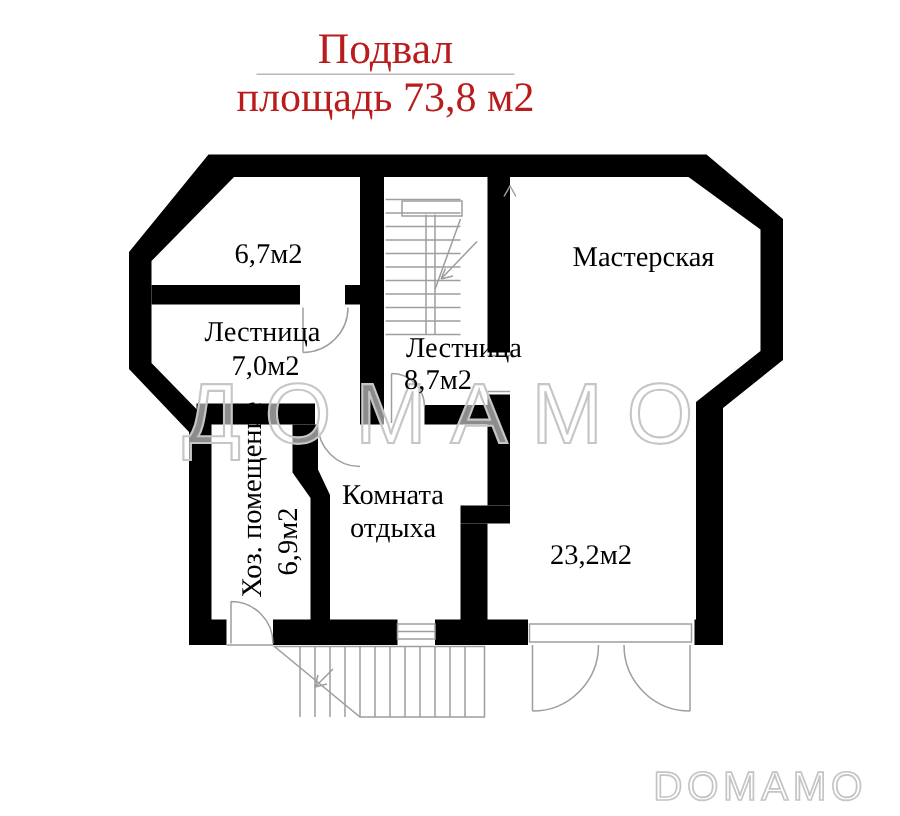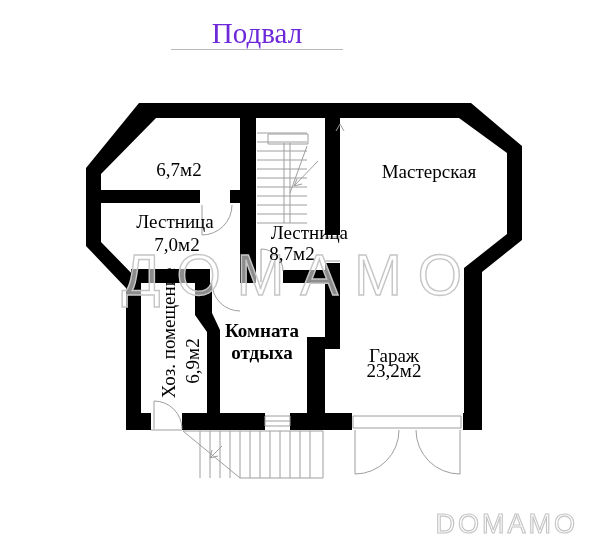--- a/index.html
+++ b/index.html
@@ -1,35 +1,36 @@
 <!DOCTYPE html>
 <html><head>
 <meta charset="utf-8">
 <style>
   html,body{margin:0;padding:0;background:#ffffff;}
   .canvas{position:relative;width:600px;height:544px;background:#ffffff;overflow:hidden;
           font-family:"Liberation Serif","DejaVu Serif",serif;}
   .plan-svg{position:absolute;left:0;top:0;z-index:1;}
-  .titleblock{position:absolute;left:107px;top:18px;width:300px;text-align:center;z-index:3;color:#6d28d9;}
+  .titleblock{position:absolute;left:107px;top:18px;width:300px;text-align:center;z-index:3;color:#b91c1c;}
   .title-line1{font-size:29px;line-height:30px;}
   .title-underline{width:172px;margin:1px auto 0 auto;border-top:1px solid #b9b9b9;height:0;}
   .title-line2{font-size:28px;line-height:30px;margin-top:1px;}
   .room-label{position:absolute;z-index:2;color:#000;font-size:19px;line-height:22px;
               text-align:center;white-space:nowrap;}
-  .wrap2{white-space:normal;font-weight:bold;}
+  .wrap2{white-space:normal;}
   .vert{transform:rotate(-90deg);}
 </style>
 </head>
 <body>
 
 <div class="canvas">
 
   <div class="titleblock">
     <div class="title-line1">Подвал</div>
     <div class="title-underline"></div>
+    <div class="title-line2">площадь 73,8 м2</div>
   </div>
 
   <svg class="plan-svg" width="600" height="544" viewBox="0 0 600 544">
 
     <path fill="#000000" fill-rule="evenodd" d="M139,103 H471 L522,146 V240 L482,272 V430 H126 V288 L86,246 V168 Z
              M156,118 H459 L507,153 V234 L464,268 V413 H141 V283 L101,242 V174 Z"></path>
 
     <g fill="#000">
       <rect x="240" y="118" width="16" height="165"></rect>
       <rect x="101" y="190" width="99" height="13"></rect>
@@ -91,16 +92,15 @@
   <div class="room-label" style="left:228px;top:222px;width:120px;text-align:right;">Лестница</div>
   <div class="room-label" style="left:232px;top:243px;width:120px;">8,7м2</div>
 
   <div class="room-label" style="left:369px;top:161px;width:120px;">Мастерская</div>
 
   <div class="room-label vert" style="left:94px;top:322px;width:150px;height:22px;">Хоз. помещение</div>
   <div class="room-label vert" style="left:153px;top:350px;width:80px;height:22px;">6,9м2</div>
 
   <div class="room-label wrap2" style="left:207px;top:320px;width:110px;">Комната отдыха</div>
 
-  <div class="room-label" style="left:334px;top:345px;width:120px;">Гараж</div>
   <div class="room-label" style="left:334px;top:360px;width:120px;">23,2м2</div>
 
 </div>
 
 </body></html>

